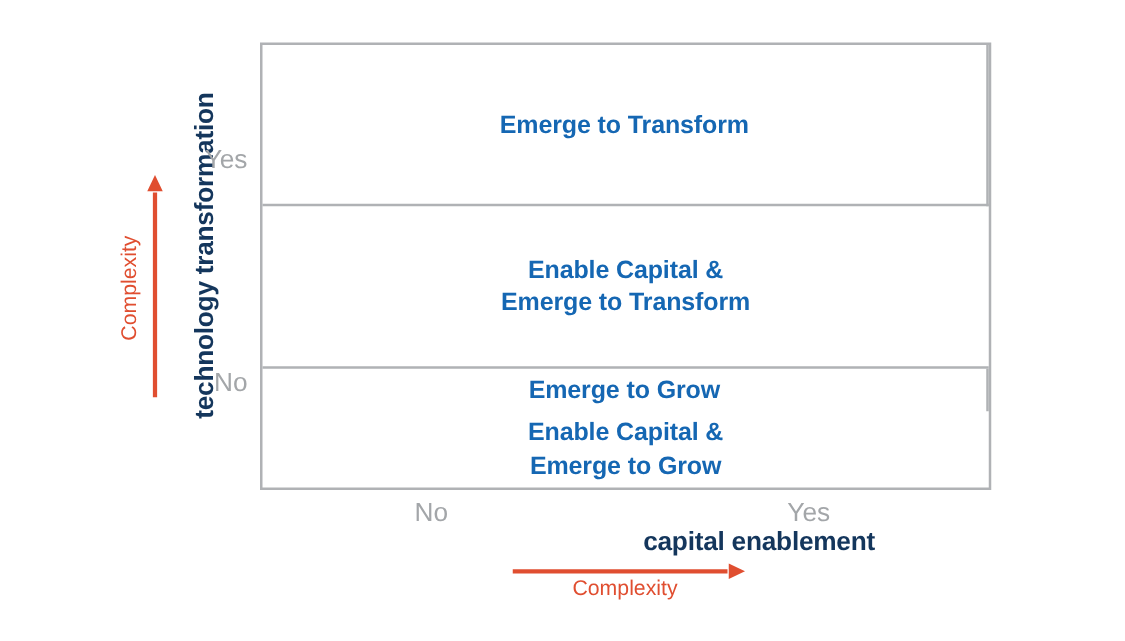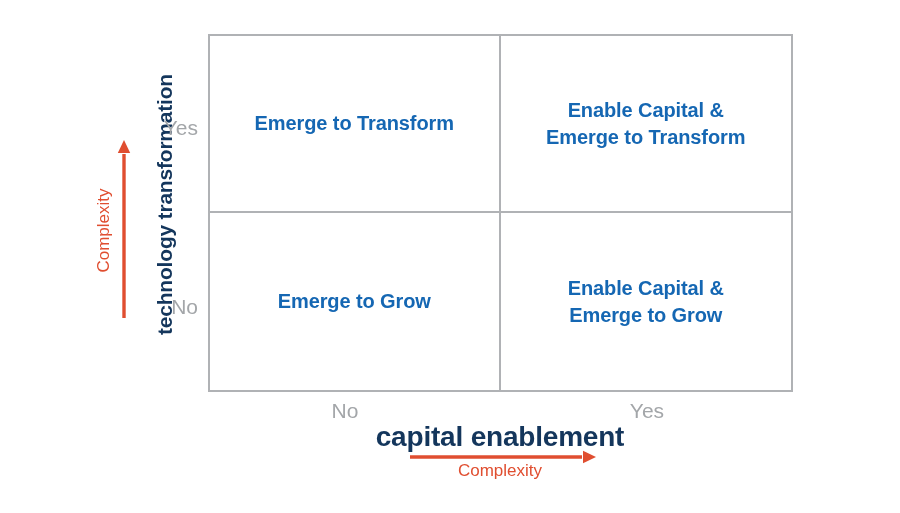--- a/index.html
+++ b/index.html
@@ -21,21 +21,21 @@
   
   #matrix {
     position: absolute;
     left: 208px;
     top: 34px;
     width: 585px;
     height: 358px;
     border: 2px solid #b0b2b5;
     box-sizing: border-box;
     display: grid;
-    grid-template-columns: 1fr 1fr;
+    grid-template-columns: 1fr;
     grid-template-rows: 1fr 1fr;
   }
   .quadrant {
     display: flex;
     align-items: center;
     justify-content: center;
     text-align: center;
     box-sizing: border-box;
     padding: 4px 10px;
     color: #1567b3;
@@ -77,24 +77,24 @@
   }
   #xtick-no  { left: 285px; }
   #xtick-yes { left: 587px; }
 
   
   #xaxis-title {
     position: absolute;
     left: 300px;
     top: 423px;
     width: 400px;
-    text-align: center;
+    text-align: right;
     color: #14365c;
     font-weight: bold;
-    font-size: 28px;
+    font-size: 21px;
     line-height: 1;
     letter-spacing: -0.2px;
   }
 
   
   #xarrow {
     position: absolute;
     left: 410px;
     top: 450px;
     width: 186px;

